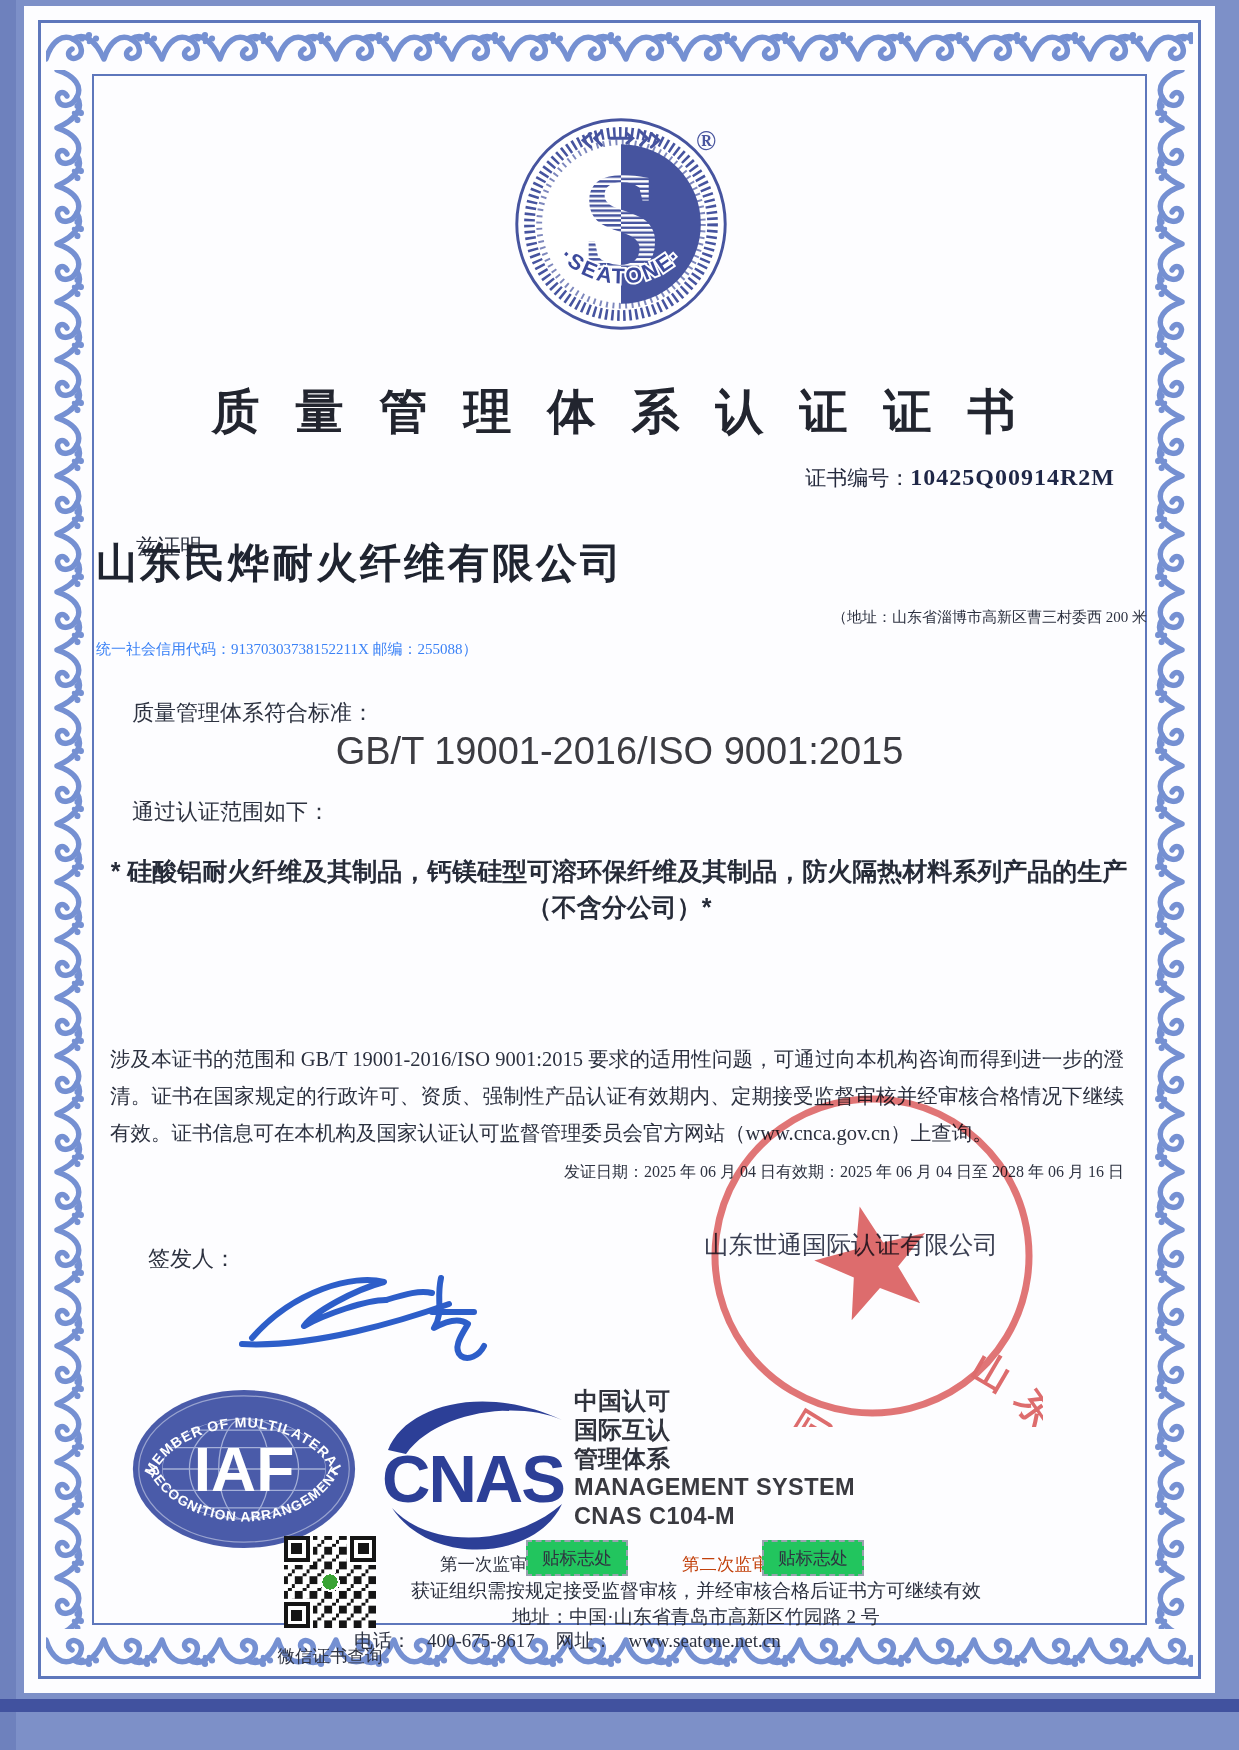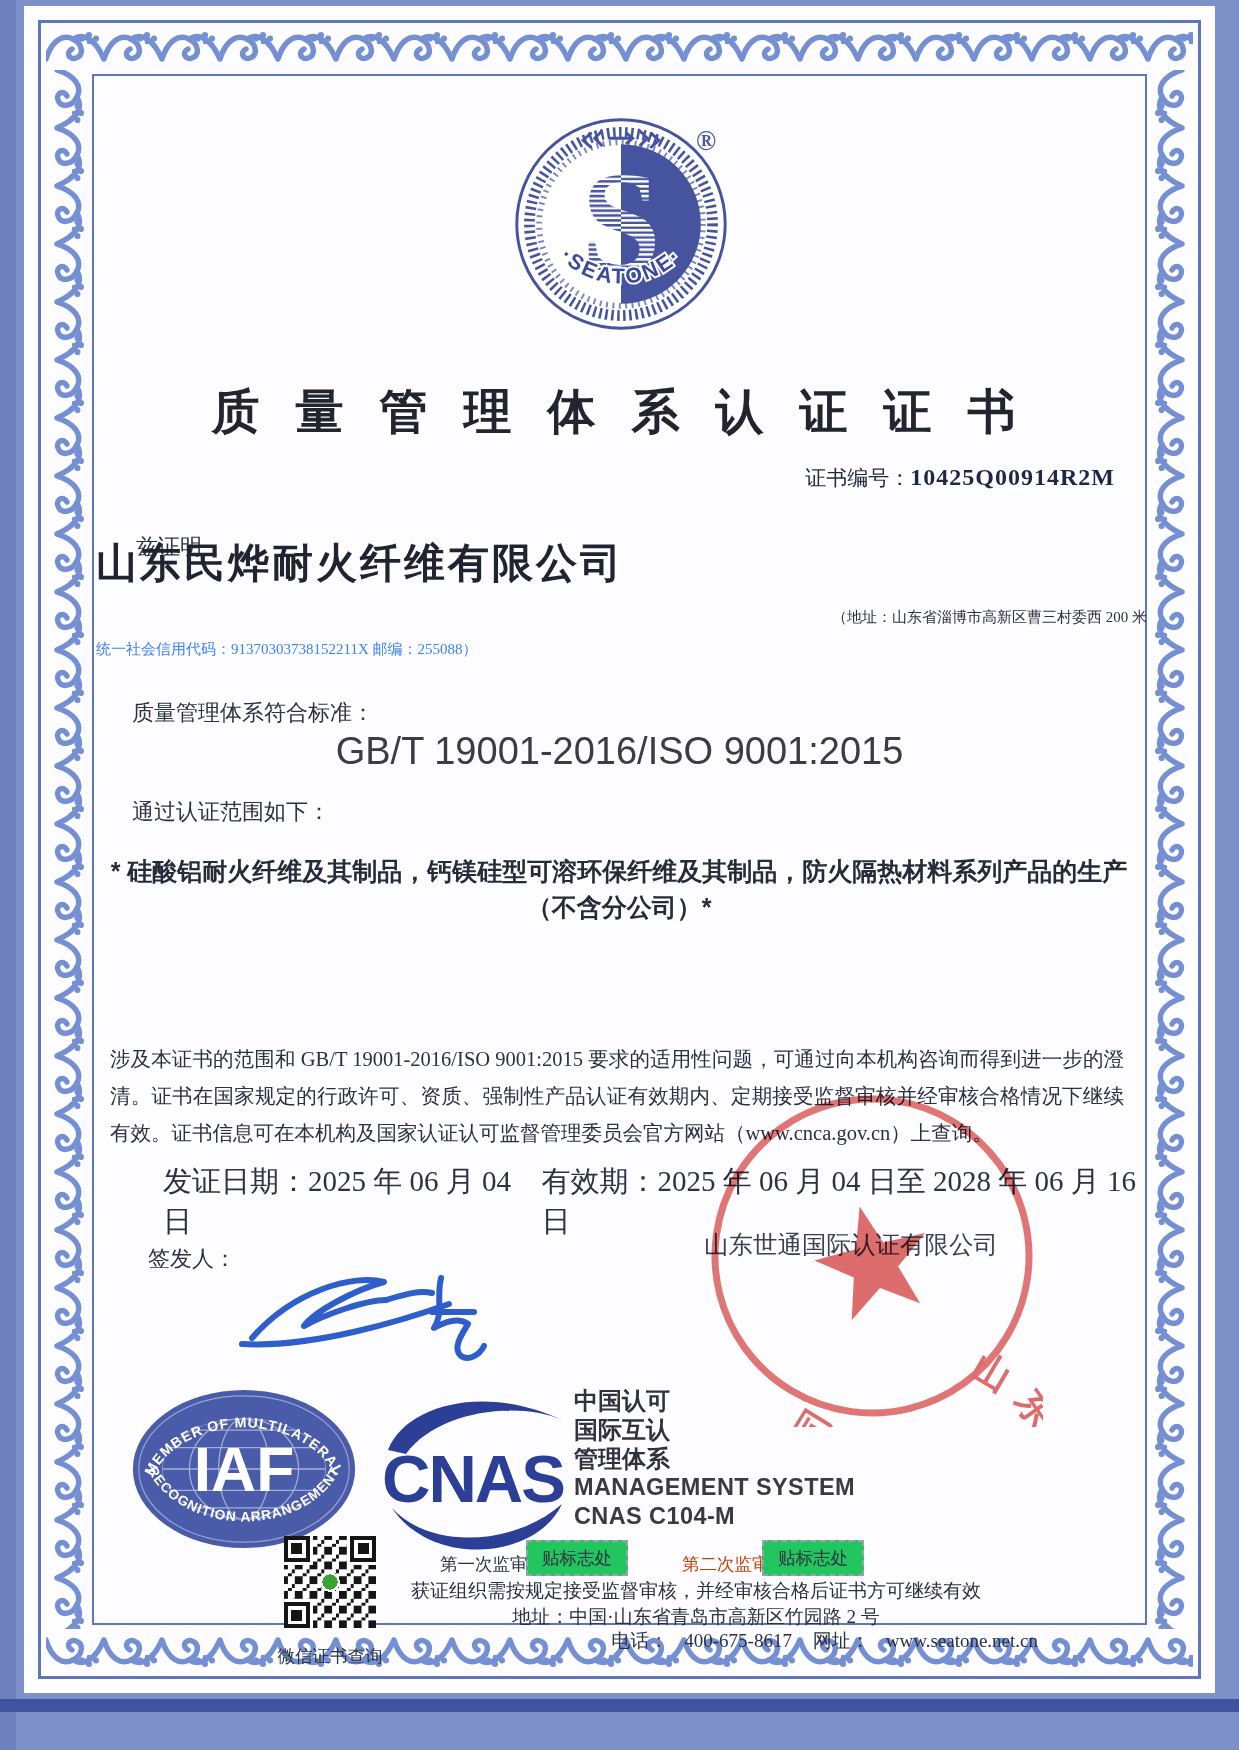--- a/index.html
+++ b/index.html
@@ -29,41 +29,41 @@
            font-family:"Liberation Sans","DejaVu Sans",sans-serif;color:#1f2430;letter-spacing:3px;}
   .addr1{left:4px;top:508px;width:100%;text-align:right;font-size:15px;color:#2c3140;}
   .addr2{left:0;top:540px;width:100%;text-align:left;font-size:15px;color:#3b82f6;}
   .stdlabel{left:36px;top:598px;font-size:22px;}
   .standard{left:0;top:630px;width:100%;text-align:center;font-size:38px;color:#3c3c42;
             font-family:"Liberation Sans","DejaVu Sans",sans-serif;}
   .scopelabel{left:36px;top:697px;font-size:22px;}
   .scope{left:8px;top:753px;width:1030px;text-align:center;font-size:25px;font-weight:700;
          line-height:1.45;font-family:"Liberation Sans","DejaVu Sans",sans-serif;color:#262b38;}
   .legal{left:14px;top:941px;width:1014px;font-size:20.5px;line-height:37px;text-align:justify;color:#2b303f;}
-  .daterow{left:28px;top:1062px;width:1000px;display:flex;justify-content:space-between;font-size:29px;margin-left:39px;}
+  .daterow{left:28px;top:1062px;width:1000px;display:flex;justify-content:flex-end;font-size:16px;}
   .signer{left:52px;top:1144px;font-size:22px;}
   .sig{left:138px;top:1160px;width:300px;height:110px;}
   .issuer{left:540px;top:1128px;width:430px;text-align:center;font-size:24.5px;color:#3a3f52;}
   .stamp{left:605px;top:985px;width:342px;height:342px;mix-blend-mode:multiply;opacity:.92;}
   .iaf{left:33px;top:1286px;width:230px;height:166px;}
   .cnas{left:270px;top:1290px;width:214px;height:178px;}
   .cnastext{left:478px;top:1286px;font-family:"Liberation Sans","DejaVu Sans",sans-serif;
             color:#30333d;font-size:24px;font-weight:600;line-height:29px;}
   .cnastext .en{font-weight:700;font-size:23.5px;color:#3a3a40;letter-spacing:.4px;}
   .qr{left:188px;top:1436px;width:92px;height:92px;}
   .qrcap{left:150px;top:1532px;width:168px;text-align:center;font-size:17.5px;color:#2f3340;
          font-family:"Liberation Sans","DejaVu Sans",sans-serif;margin-top:12px;}
   .audit1{left:344px;top:1452px;font-size:17.5px;color:#2f3340;}
   .audit2{left:586px;top:1452px;font-size:17.5px;color:#c2410c;}
   .stickbox{border:2px dashed #9aa2af;padding:4px 14px;font-size:17.5px;color:#2f3340;background:#22c55e;}
   .box1{left:430px;top:1440px;}
   .box2{left:666px;top:1440px;}
   .note{left:250px;top:1478px;width:700px;text-align:center;font-size:19px;color:#2b303f;}
   .addr-foot{left:250px;top:1504px;width:700px;text-align:center;font-size:19px;color:#2b303f;}
-  .phone-foot{left:250px;top:1528px;width:700px;text-align:right;font-size:19px;color:#2b303f;}
+  .phone-foot{left:250px;top:1528px;width:700px;text-align:left;font-size:19px;color:#2b303f;}
   .phone-foot span{margin:0 8px;}
 </style>
 </head>
 <body>
 
 <div class="page">
   <div class="sheet">
     <div class="frame-outer"></div>
 
     <div class="band">

